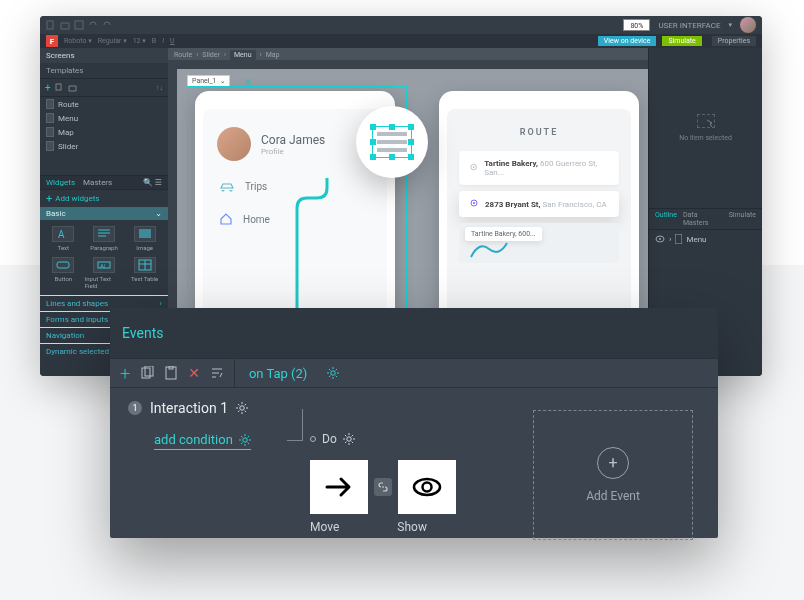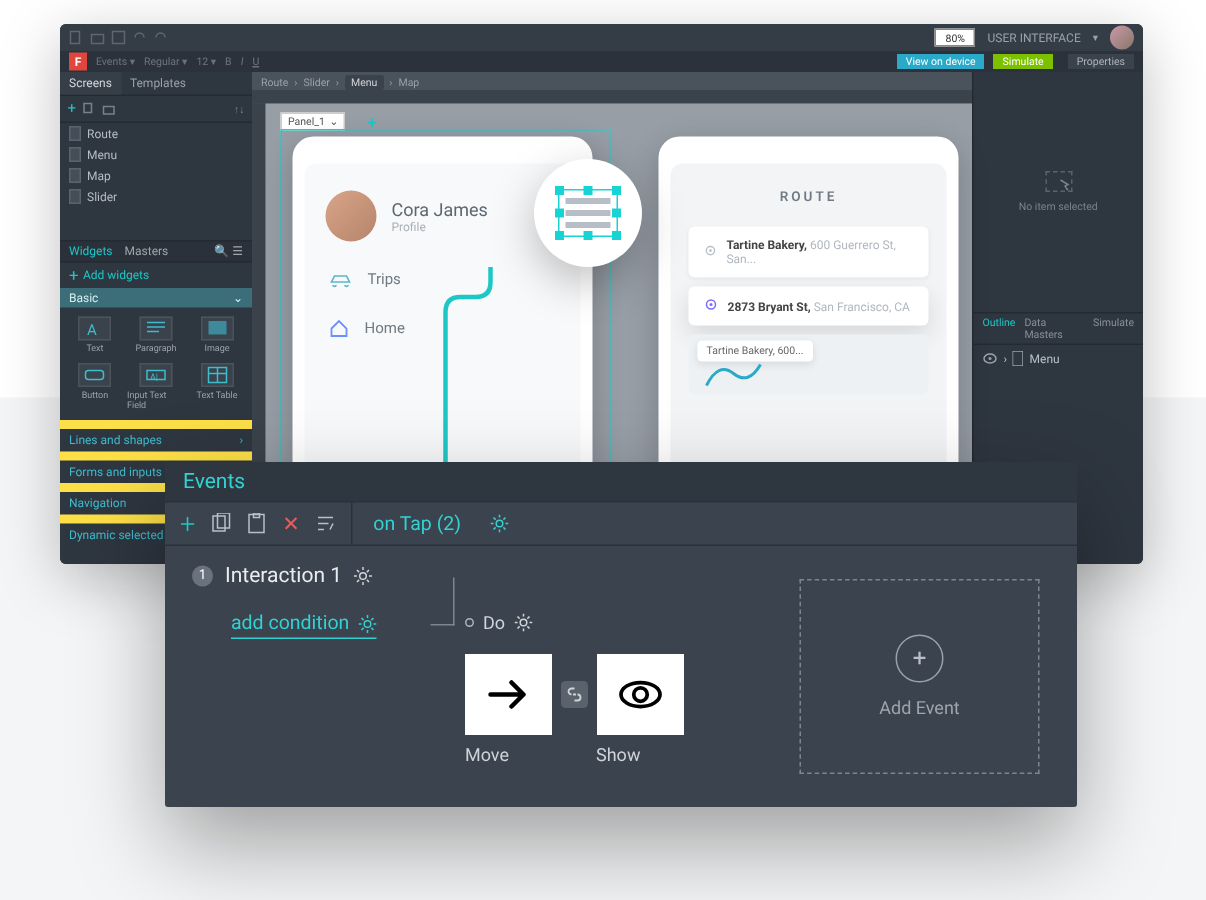--- a/index.html
+++ b/index.html
@@ -23,36 +23,36 @@
   .toolbar2 .mini { opacity:.45; font-size:7px;}
   .btn-view { margin-left:auto; background:#2aa9c9; color:#fff; font-size:7px; padding:1px 6px;}
   .btn-sim { background:#7cc000; color:#fff; font-size:7px; padding:1px 6px;}
   .btn-prop { background:#3a424c; color:#aeb4bb; font-size:7px; padding:1px 6px; margin-left:4px;}
   
   .columns { display:flex; height: calc(100% - 32px); }
   .col-left { width: 128px; background:#2e3640; }
   .col-right { width: 114px; background:#2e3640; border-left:1px solid #242a32;}
   .col-mid { flex:1; background:#4a525c; position:relative; }
   
-  .panel-tabs { display:flex; font-size:8px; color:#9aa1a8; border-bottom:1px solid #242a32;}
+  .panel-tabs { display:flex; font-size:8px; color:#9aa1a8; border-bottom:1px solid #242a32;flex-direction:column;}
   .panel-tabs span { padding:3px 6px; }
   .panel-tabs span.on { background:#363e48; color:#d2d7dc;}
   .mini-tools { display:flex; gap:4px; padding:3px 5px; border-bottom:1px solid #242a32; align-items:center;}
   .mini-tools .plus{ color:#1ec7c7; font-size:10px;}
   .tree-item { display:flex; align-items:center; gap:4px; padding:2px 6px; font-size:8px; color:#b7bdc4;}
   .tree-item .doc-icon { width:8px;height:10px;background:#444e59;border:1px solid #5a6470;}
   .section-hdr { background:#2a313a; padding:2px 6px; font-size:8px; color:#9fa6ad; border-top:1px solid #242a32; border-bottom:1px solid #242a32; display:flex; align-items:center;}
   .add-widgets { color:#1ec7c7; font-size:8px; padding:2px 6px; display:flex; align-items:center; gap:3px;}
   .basic-hdr { background:#3b6e78; color:#d4eef0; font-size:8px; padding:2px 6px; display:flex; justify-content:space-between;}
   .widget-grid { display:grid; grid-template-columns:repeat(3,1fr); gap:2px; padding:4px; }
   .widget-cell { display:flex; flex-direction:column; align-items:center; gap:2px; padding:2px 0; }
   .widget-cell .thumb{ width:22px;height:16px;background:#3a424c;border:1px solid #4b535d; display:flex;align-items:center;justify-content:center;}
   .widget-cell svg{ width:14px;height:12px;}
   .widget-cell span{ font-size:6px; color:#9aa1a8;}
-  .cat-row { font-size:8px; color:#3fbcce; padding:3px 6px; border-top:6px solid #fde047; display:flex; justify-content:space-between;}
+  .cat-row { font-size:8px; color:#3fbcce; padding:3px 6px; border-top:1px solid #fde047; display:flex; justify-content:space-between;}
   
   .bcrumb { position:absolute; top:2px; left:6px; font-size:7px; color:#9aa1a8; display:flex; gap:4px; align-items:center;}
   .bcrumb .chip { background:#3a424c; padding:1px 4px; border-radius:2px; color:#cfd4d9;}
   .ruler-h { position:absolute; top:12px; left:0; right:0; height:9px; background:#3a424c; font-size:5px; color:#8a9096;}
   .ruler-v { position:absolute; top:21px; left:0; width:9px; bottom:0; background:#3a424c;}
   .canvas { position:absolute; top:21px; left:9px; right:0; bottom:0; background:#979ea6;padding-left:24px; }
   .panel-tag { position:absolute; top:6px; left:10px; background:#fff; border:1px solid #ccc; font-size:7px; padding:1px 12px 1px 4px; color:#555;}
   .panel-plus { position:absolute; top:6px; left:68px; color:#1ec7c7; font-size:11px; font-weight:bold;}
   .selection-frame { position:absolute; top:17px; left:10px; width:220px; height:270px; border:1px solid #17d3d3;}
   .phone { position:absolute; background:#fff; border-radius:14px; padding:18px 8px 8px 8px; box-shadow: 0 6px 20px rgba(0,0,0,.2); }
@@ -87,21 +87,21 @@
   .no-sel .dashed{ width:18px;height:14px;border:1px dashed #5a6168; display:flex;align-items:flex-end;justify-content:flex-end;}
   .right-tabs{ display:flex; gap:6px; font-size:7px; padding:2px 6px; border-top:1px solid #242a32; border-bottom:1px solid #242a32; color:#8a9096;}
   .right-tabs .on{ color:#1ec7c7;}
   .outline-row{ padding:4px 6px; font-size:8px; display:flex; gap:4px; align-items:center;}
   
   .events {
     position:absolute; left:110px; top:308px; width:608px; height:230px;
     background:#3b434e; border-radius:2px; box-shadow:0 25px 60px rgba(0,0,0,.35);
     z-index:20; color:#cfd4d9; font-size:12px;
   }
-  .ev-hdr{ background:#2e3640; padding:5px 12px; color:#31d2d2; font-size:14px;}
+  .ev-hdr{ background:#2e3640; padding:17px 12px; color:#31d2d2; font-size:14px;}
   .ev-tools{ height:30px; border-top:1px solid #2a313a; border-bottom:1px solid #2a313a; display:flex; align-items:center;}
   .ev-tools-left{ display:flex; align-items:center; gap:10px; padding:0 10px;}
   .ev-tools-left .plus{ color:#1ec7c7; font-size:18px; font-weight:300;}
   .ev-tools-left .icn{ width:14px;height:14px;}
   .ev-tools-left .del{ color:#e75b5b; font-size:14px;}
   .ev-tab{ border-left:1px solid #2a313a; height:100%; display:flex; align-items:center; padding:0 14px; gap:20px;}
   .ev-tab span{ color:#31d2d2; font-size:13px;}
   .ev-body{ display:flex; height:calc(100% - 57px);}
   .ev-left{ flex:1; padding:12px 18px; position:relative;}
   .ev-right{ width:210px; display:flex; align-items:center; justify-content:center;}
@@ -150,21 +150,21 @@
     <div class="right">
       <div class="zoom-box">80%</div>
       <span>USER INTERFACE</span>
       <span style="font-size:7px;">▾</span>
       <div class="avatar"></div>
     </div>
   </div>
 
   <div class="toolbar2">
     <div class="logo-f">F</div>
-    <span class="mini">Events ▾</span>
+    <span class="mini">Roboto ▾</span>
       <span class="mini">Regular ▾</span>
       <span class="mini">12 ▾</span>
     <span class="mini">B</span>
       <span class="mini"><i>I</i></span>
       <span class="mini"><u>U</u></span>
     <div class="btn-view">View on device</div>
     <div class="btn-sim">Simulate</div>
     <div class="btn-prop">Properties</div>
   </div>
 

